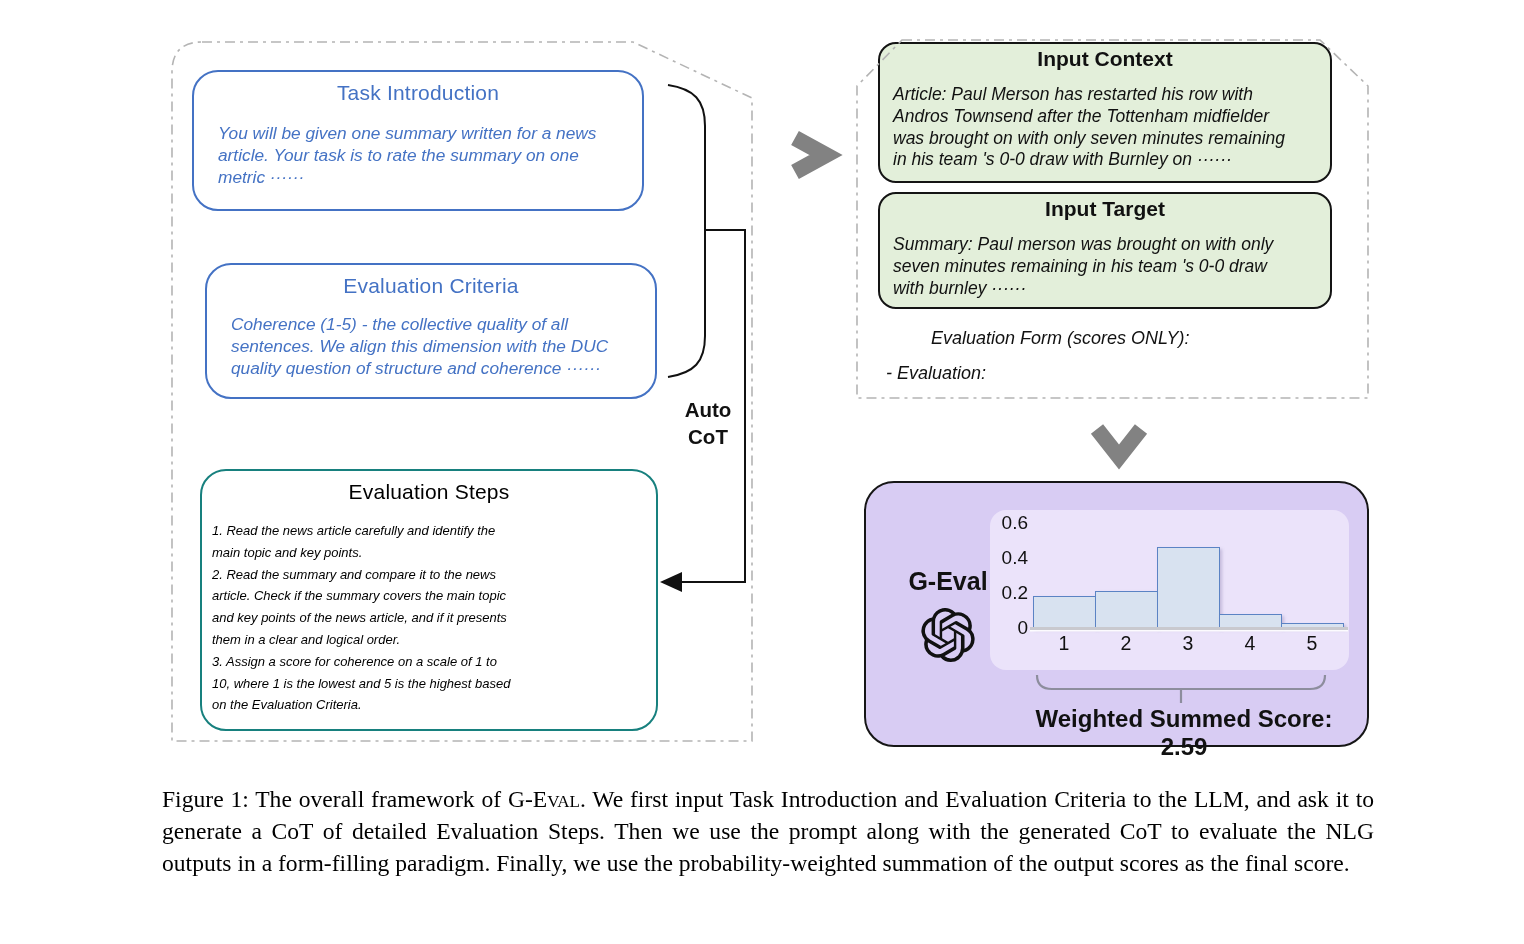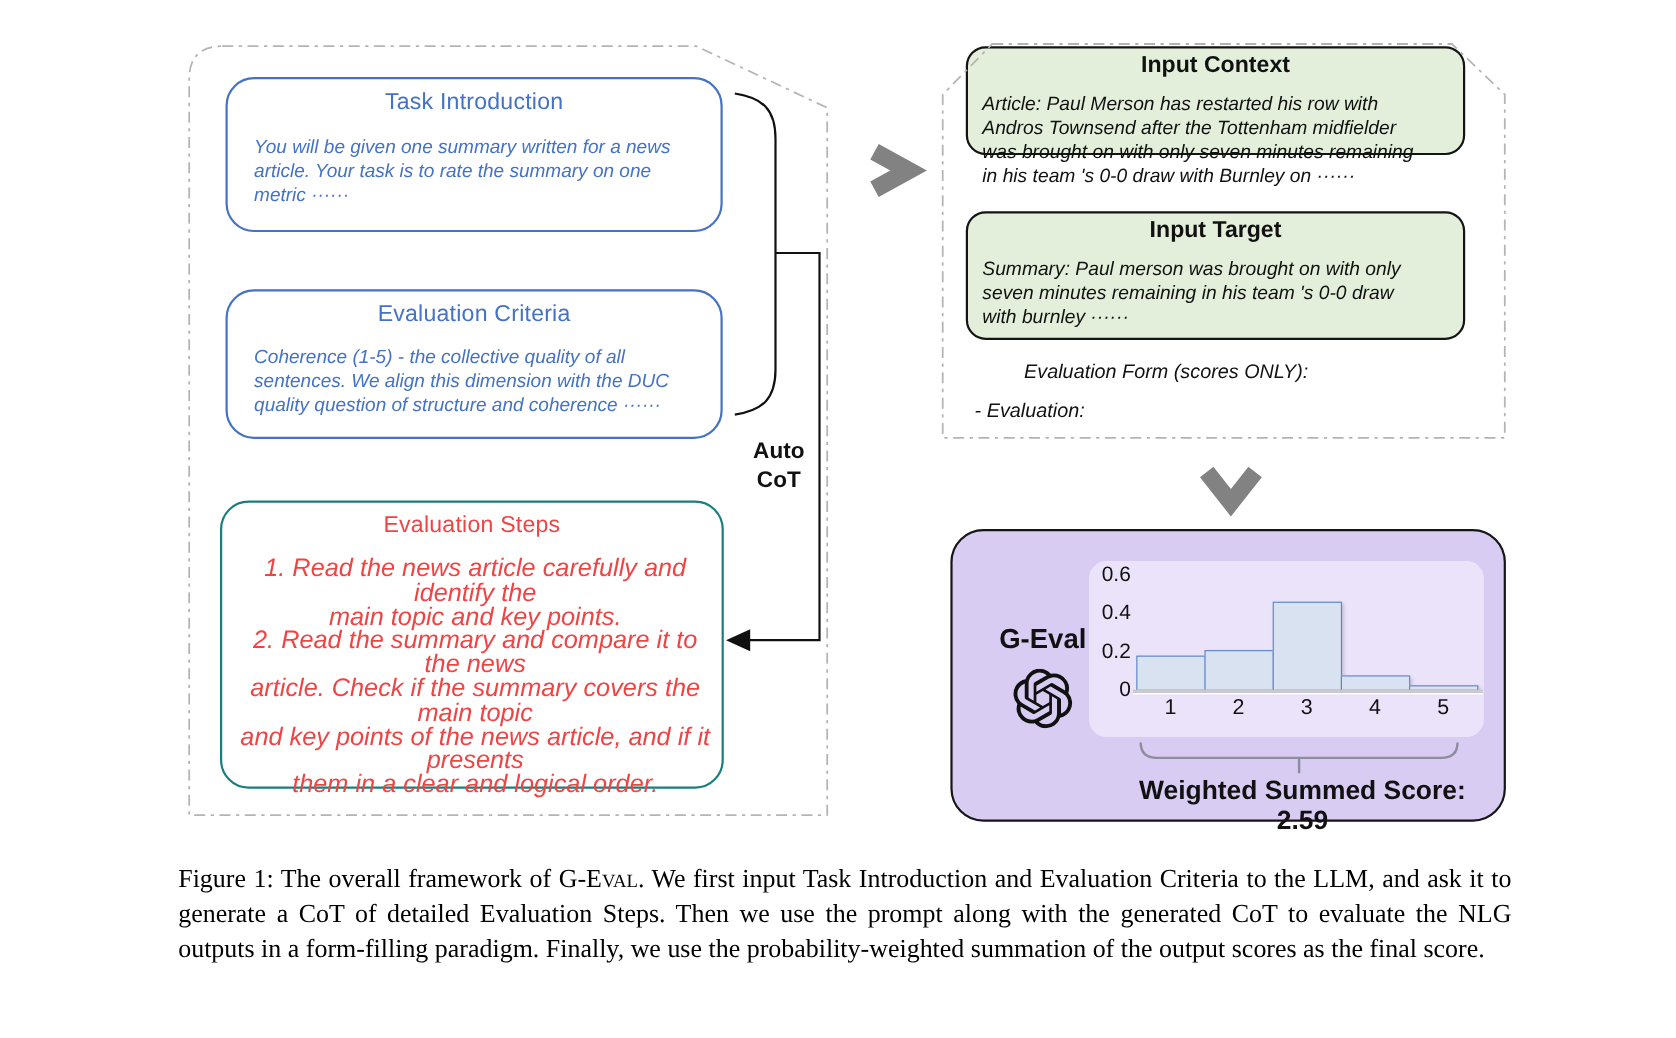--- a/index.html
+++ b/index.html
@@ -3,26 +3,26 @@
 <meta charset="utf-8">
 <style>
   html,body{margin:0;padding:0;background:#ffffff;}
   .stage{position:relative;width:1524px;height:944px;background:#ffffff;overflow:hidden;
          font-family:"Liberation Sans","DejaVu Sans",sans-serif;}
   .overlay{position:absolute;left:0;top:0;width:1524px;height:944px;pointer-events:none;z-index:5;}
 
   
   .pbox{position:absolute;background:#ffffff;border-radius:26px;box-sizing:border-box;z-index:2;}
   .pbox.blue{border:2.2px solid #4472C4;color:#4472C4;}
-  .pbox.teal{border:2.2px solid #17807E;color:#ef4444;}
+  .pbox.teal{border:2.2px solid #17807E;color:#000000;margin-top:14px;}
   .pbox .ptitle{text-align:center;font-size:21px;font-weight:500;letter-spacing:.2px;margin-top:9px;}
   .pbox .pbody{font-style:italic;font-size:17.3px;line-height:21.8px;white-space:pre-line;
                margin-top:18px;padding-left:24px;padding-right:6px;}
-  .pbox .steps{font-style:italic;font-size:23px;line-height:21.8px;margin-top:16px;
-               padding-left:10px;padding-right:4px;text-align:center;}
+  .pbox .steps{font-style:italic;font-size:13px;line-height:21.8px;margin-top:16px;
+               padding-left:10px;padding-right:4px;}
   .step-line{white-space:pre-line;}
 
   
   .gbox{position:absolute;background:#E3EFDA;border:2.6px solid #141414;border-radius:18px;
         box-sizing:border-box;color:#111111;z-index:2;}
   .gbox .gtitle{text-align:center;font-size:21px;font-weight:700;margin-top:3px;}
   .gbox .gbody{font-style:italic;font-size:17.5px;line-height:21.8px;white-space:pre-line;
                margin-top:13px;padding-left:13px;padding-right:6px;font-weight:500;}
 
   .formline{position:absolute;font-style:italic;font-size:18px;color:#111111;z-index:2;font-weight:500;}
@@ -70,21 +70,21 @@
 
     <path d="M 705 230 H 745 V 582 H 680" fill="none" stroke="#111111" stroke-width="2"></path>
     <polygon points="660,582 682,572 682,592" fill="#111111"></polygon>
 
     <polyline points="795,138 826,155 795,172" fill="none" stroke="#828282" stroke-width="16" stroke-linecap="butt" stroke-linejoin="miter"></polyline>
     <polyline points="1097,429 1119,457 1141,429" fill="none" stroke="#828282" stroke-width="15.5" stroke-linecap="butt" stroke-linejoin="miter"></polyline>
 
     <path d="M 1037 675 Q 1037 689 1052 689 H 1310 Q 1325 689 1325 675 M 1181 689 V 703" fill="none" stroke="#8D8D9D" stroke-width="2.2"></path>
   </svg>
 
-  <div class="pbox blue" style="left:205px;top:70px;width:452px;height:141px;">
+  <div class="pbox blue" style="left:192px;top:70px;width:452px;height:141px;">
     <div class="ptitle">Task Introduction</div>
     <div class="pbody">You will be given one summary written for a news
 article. Your task is to rate the summary on one
 metric ······</div>
   </div>
 
   <div class="pbox blue" style="left:205px;top:263px;width:452px;height:136px;">
     <div class="ptitle">Evaluation Criteria</div>
     <div class="pbody" style="margin-top:16px;">Coherence (1-5) -  the collective quality of all
 sentences. We align this dimension with the DUC
@@ -96,24 +96,27 @@
 
   <div class="pbox teal" style="left:200px;top:455px;width:458px;height:262px;">
     <div class="ptitle">Evaluation Steps</div>
     <div class="steps">
         <div class="step-line">1.  Read the news article carefully and identify the
 main topic and key points.</div>
         <div class="step-line">2.  Read the summary and compare it to the news
 article. Check if the summary covers the main topic
 and key points of the news article, and if it presents
 them in a clear and logical order.</div>
+        <div class="step-line">3.  Assign a score for coherence on a scale of 1 to
+10, where 1 is the lowest and 5 is the highest based
+on the Evaluation Criteria.</div>
       </div>
   </div>
 
-  <div class="gbox" style="left:878px;top:42px;width:454px;height:99px;">
+  <div class="gbox" style="left:878px;top:42px;width:454px;height:141px;">
     <div class="gtitle">Input Context</div>
     <div class="gbody">Article: Paul Merson has restarted his row with
 Andros Townsend after the Tottenham midfielder
 was brought on with only seven minutes remaining
 in his team 's 0-0 draw with Burnley on ······</div>
   </div>
 
   <div class="gbox" style="left:878px;top:192px;width:454px;height:117px;">
     <div class="gtitle">Input Target</div>
     <div class="gbody">Summary: Paul merson was brought on with only

